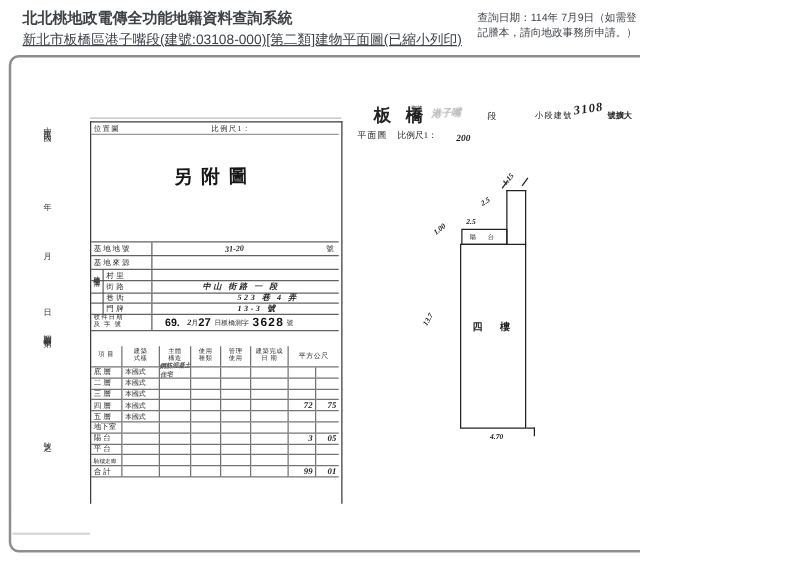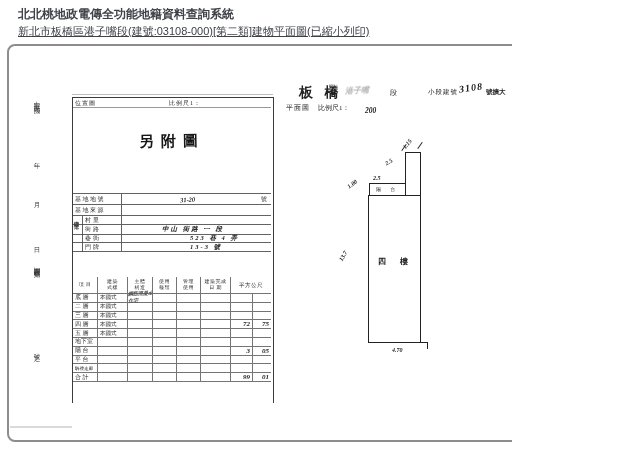--- a/index.html
+++ b/index.html
@@ -46,20 +46,21 @@
   .line{background:#222;}
   .faint{color:#b8b8b8;filter:blur(0.3px);}
 </style>
 </head>
 <body>
 
 <div class="page">
 
   <div class="abs sys" style="left:18px;top:6px;font-size:12px;font-weight:700;">北北桃地政電傳全功能地籍資料查詢系統</div>
   <div class="abs sys" style="left:18px;top:24px;font-size:11px;text-decoration:underline;">新北市板橋區港子嘴段(建號:03108-000)[第二類]建物平面圖(已縮小列印)</div>
+  <div class="abs sys" style="left:382px;top:9px;font-size:8.5px;">查詢日期：114年 7月9日（如需登記謄本，請向地政事務所申請。）</div>
 
   <div class="abs frame"></div>
 
   <div class="abs vtext" style="left:32px;top:96px;">中華民國</div>
   <div class="abs vtext" style="left:32px;top:157px;">年</div>
   <div class="abs vtext" style="left:32px;top:197px;">月</div>
   <div class="abs vtext" style="left:32px;top:242px;">日</div>
   <div class="abs vtext" style="left:32px;top:262px;letter-spacing:1px;">調製圖幅第</div>
   <div class="abs vtext" style="left:32px;top:348px;letter-spacing:1px;">號之</div>
 
@@ -94,20 +95,31 @@
   </div>
   <div class="abs frow grow" style="top:235px;height:8px;">
     <span class="sublabel">巷衖</span>
     <span class="hand" style="margin-left:68px;font-size:6.5px;letter-spacing:2px;">523 巷 4 弄</span>
   </div>
   <div class="abs frow grow" style="top:243px;height:9px;">
     <span class="sublabel">門牌</span>
     <span class="hand" style="margin-left:68px;font-size:6.5px;letter-spacing:2px;">13-3 號</span>
   </div>
 
+  <div class="abs frow" style="top:252px;height:13px;">
+    <span class="flabel" style="font-size:5px;white-space:pre-line;line-height:1.25;letter-spacing:1px;">收件日期
+及 字 號</span>
+    <span class="stamp" style="margin-left:10px;font-size:8.5px;">69.</span>
+    <span class="hand" style="margin-left:6px;font-size:6.5px;">2</span>
+    <span class="small55">月</span>
+    <span class="stamp" style="font-size:9px;">27</span>
+    <span class="small55" style="margin-left:3px;">日板橋測字</span>
+    <span class="stamp" style="margin-left:3px;font-size:9.5px;letter-spacing:1px;">3628</span>
+    <span class="small55" style="margin-left:2px;">號</span>
+  </div>
 
   <div class="abs tbl">
     <div class="tc th">項 目</div>
     <div class="tc th">建築
 式樣</div>
     <div class="tc th">主體
 構造</div>
     <div class="tc th">使用
 種類</div>
     <div class="tc th">管理

